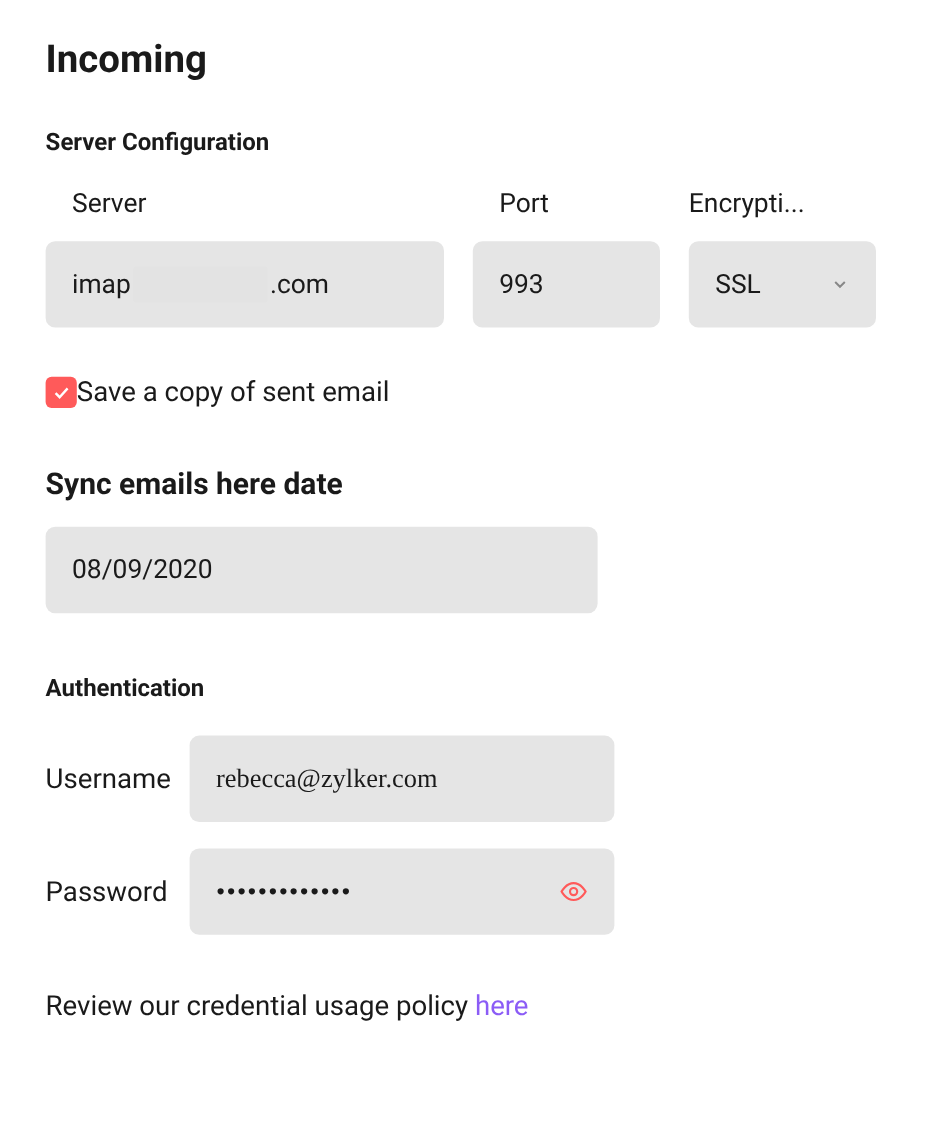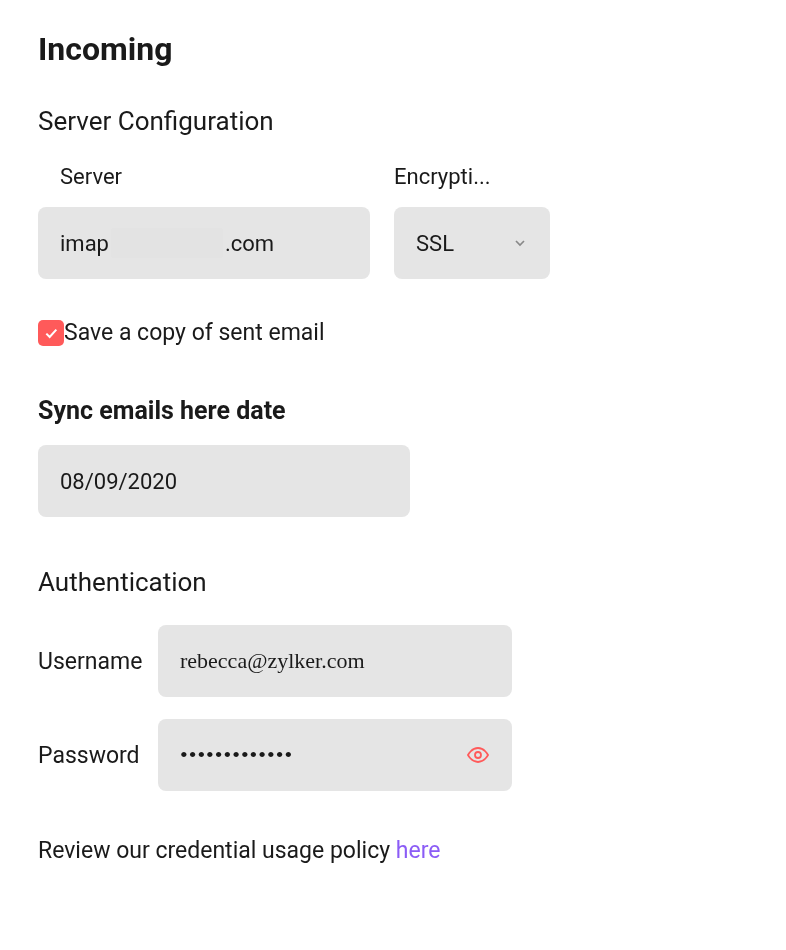--- a/index.html
+++ b/index.html
@@ -13,22 +13,22 @@
       background: #fff;
       padding: 30px 38px;
       width: 786px;
     }
     h1.page-title {
       font-size: 32px;
       font-weight: 700;
       margin-bottom: 38px;
     }
     h2.section-title {
-      font-size: 26px;
-      font-weight: 400;
+      font-size: 20px;
+      font-weight: 700;
       margin-bottom: 28px;
     }
     .server-row {
       display: flex;
       gap: 24px;
       margin-bottom: 40px;
     }
     .field-col {
       display: flex;
       flex-direction: column;
@@ -111,21 +111,21 @@
     }
     .sync-section {
       margin-bottom: 50px;
     }
     .sync-title {
       font-size: 25px;
       font-weight: 700;
       margin-bottom: 20px;
     }
     .date-input {
-      width: 372px;
+      width: 460px;
     }
     .auth-row {
       display: flex;
       align-items: center;
       margin-bottom: 22px;
     }
     .auth-label {
       width: 120px;
       font-size: 23px;
       color: #1a1a1a;
@@ -172,20 +172,26 @@
     <div class="field-label">Server</div>
     <div class="input-box">
       <div class="server-inner">
         <span>imap</span>
         <span class="redacted"></span>
         <span>.com</span>
       </div>
     </div>
   </div>
 
+  <div class="field-col port">
+    <div class="field-label">Port</div>
+    <div class="input-box">
+      <span>993</span>
+    </div>
+  </div>
 
   <div class="field-col enc">
     <div class="field-label">Encrypti...</div>
     <div class="input-box select-box">
       <span>SSL</span>
       <svg class="chevron" viewBox="0 0 24 24" fill="none" stroke="currentColor" stroke-width="2.5">
         <polyline points="6 9 12 15 18 9"></polyline>
       </svg>
     </div>
   </div>

